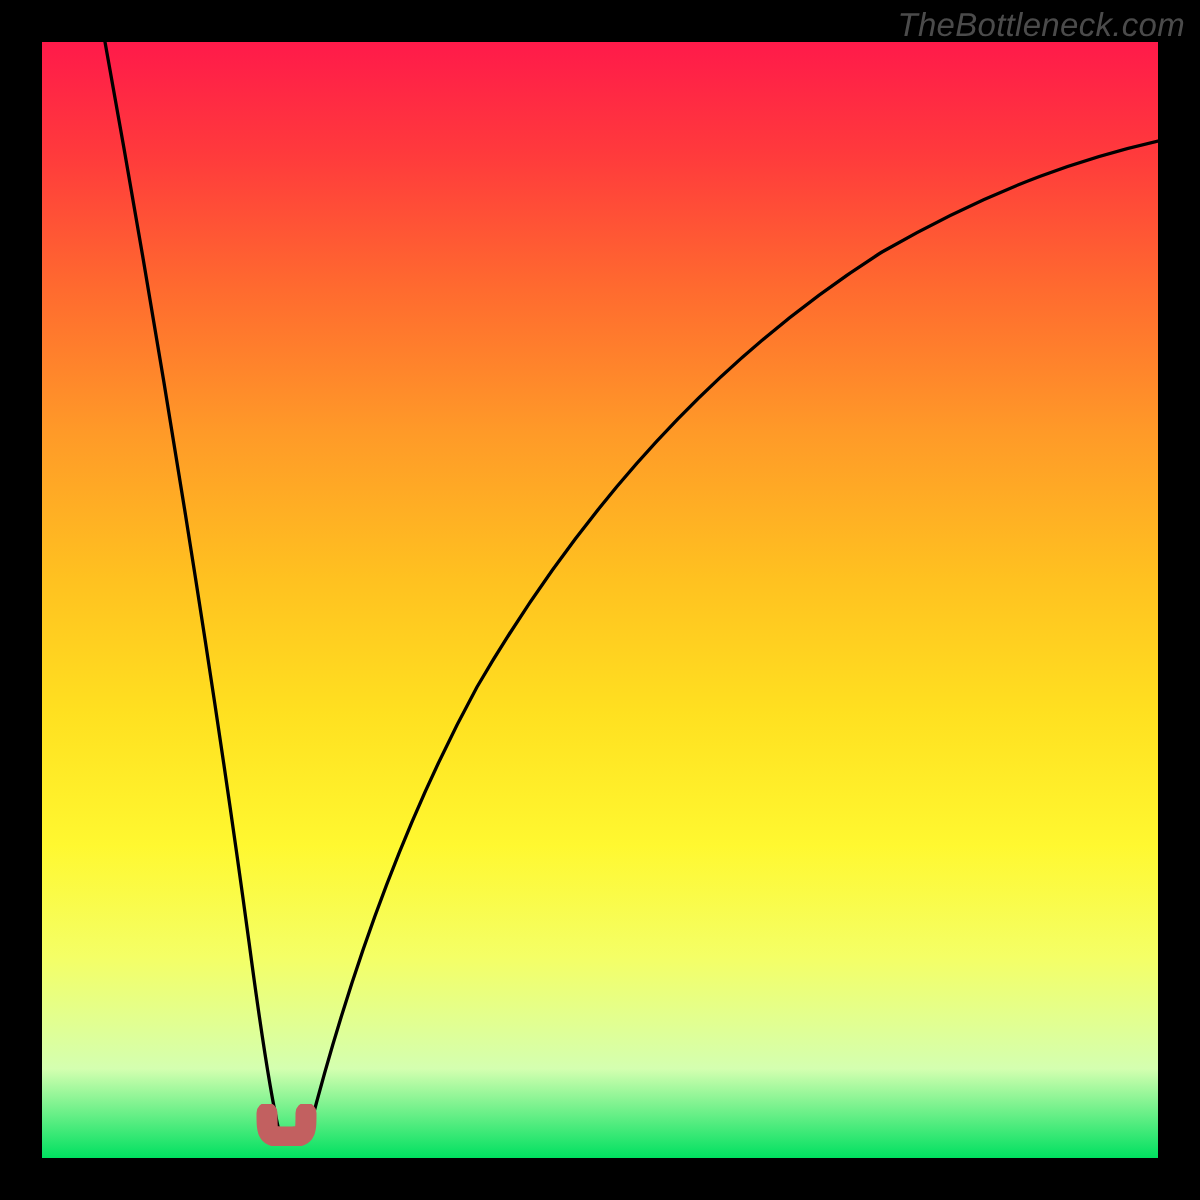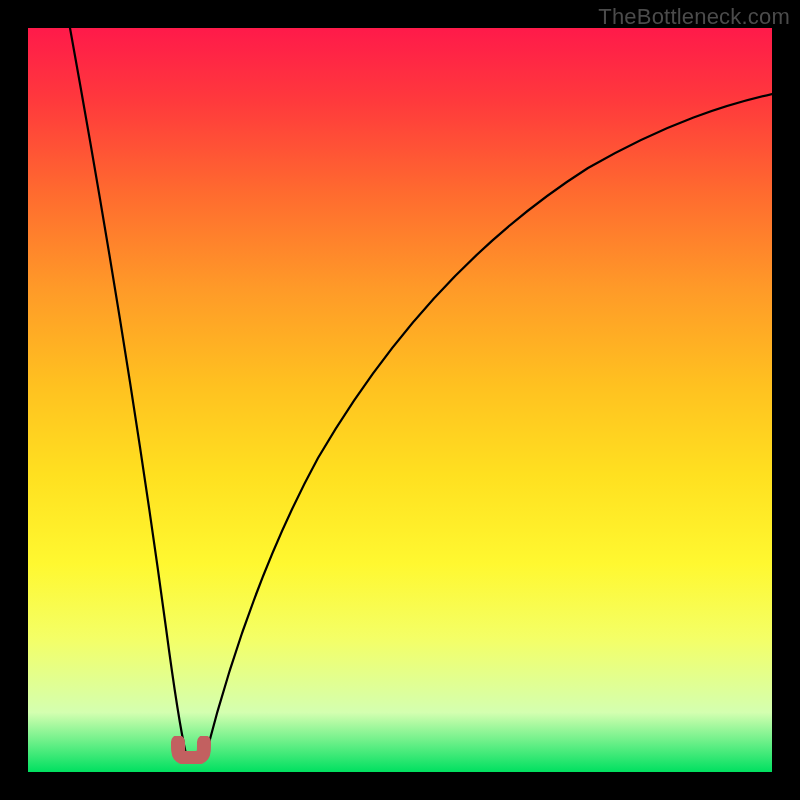--- a/index.html
+++ b/index.html
@@ -10,20 +10,21 @@
     overflow: hidden;
     background: #000;
     font-family: Arial, Helvetica, sans-serif;
   }
   .frame {
     position: absolute;
     left: 0; top: 0;
     width: 800px;
     height: 800px;
     background: #000;
+    font-style: italic;
   }
   .plot-area {
     position: absolute;
     left: 28px;
     top: 28px;
     width: 744px;
     height: 744px;
     overflow: hidden;
   }
   .gradient {

